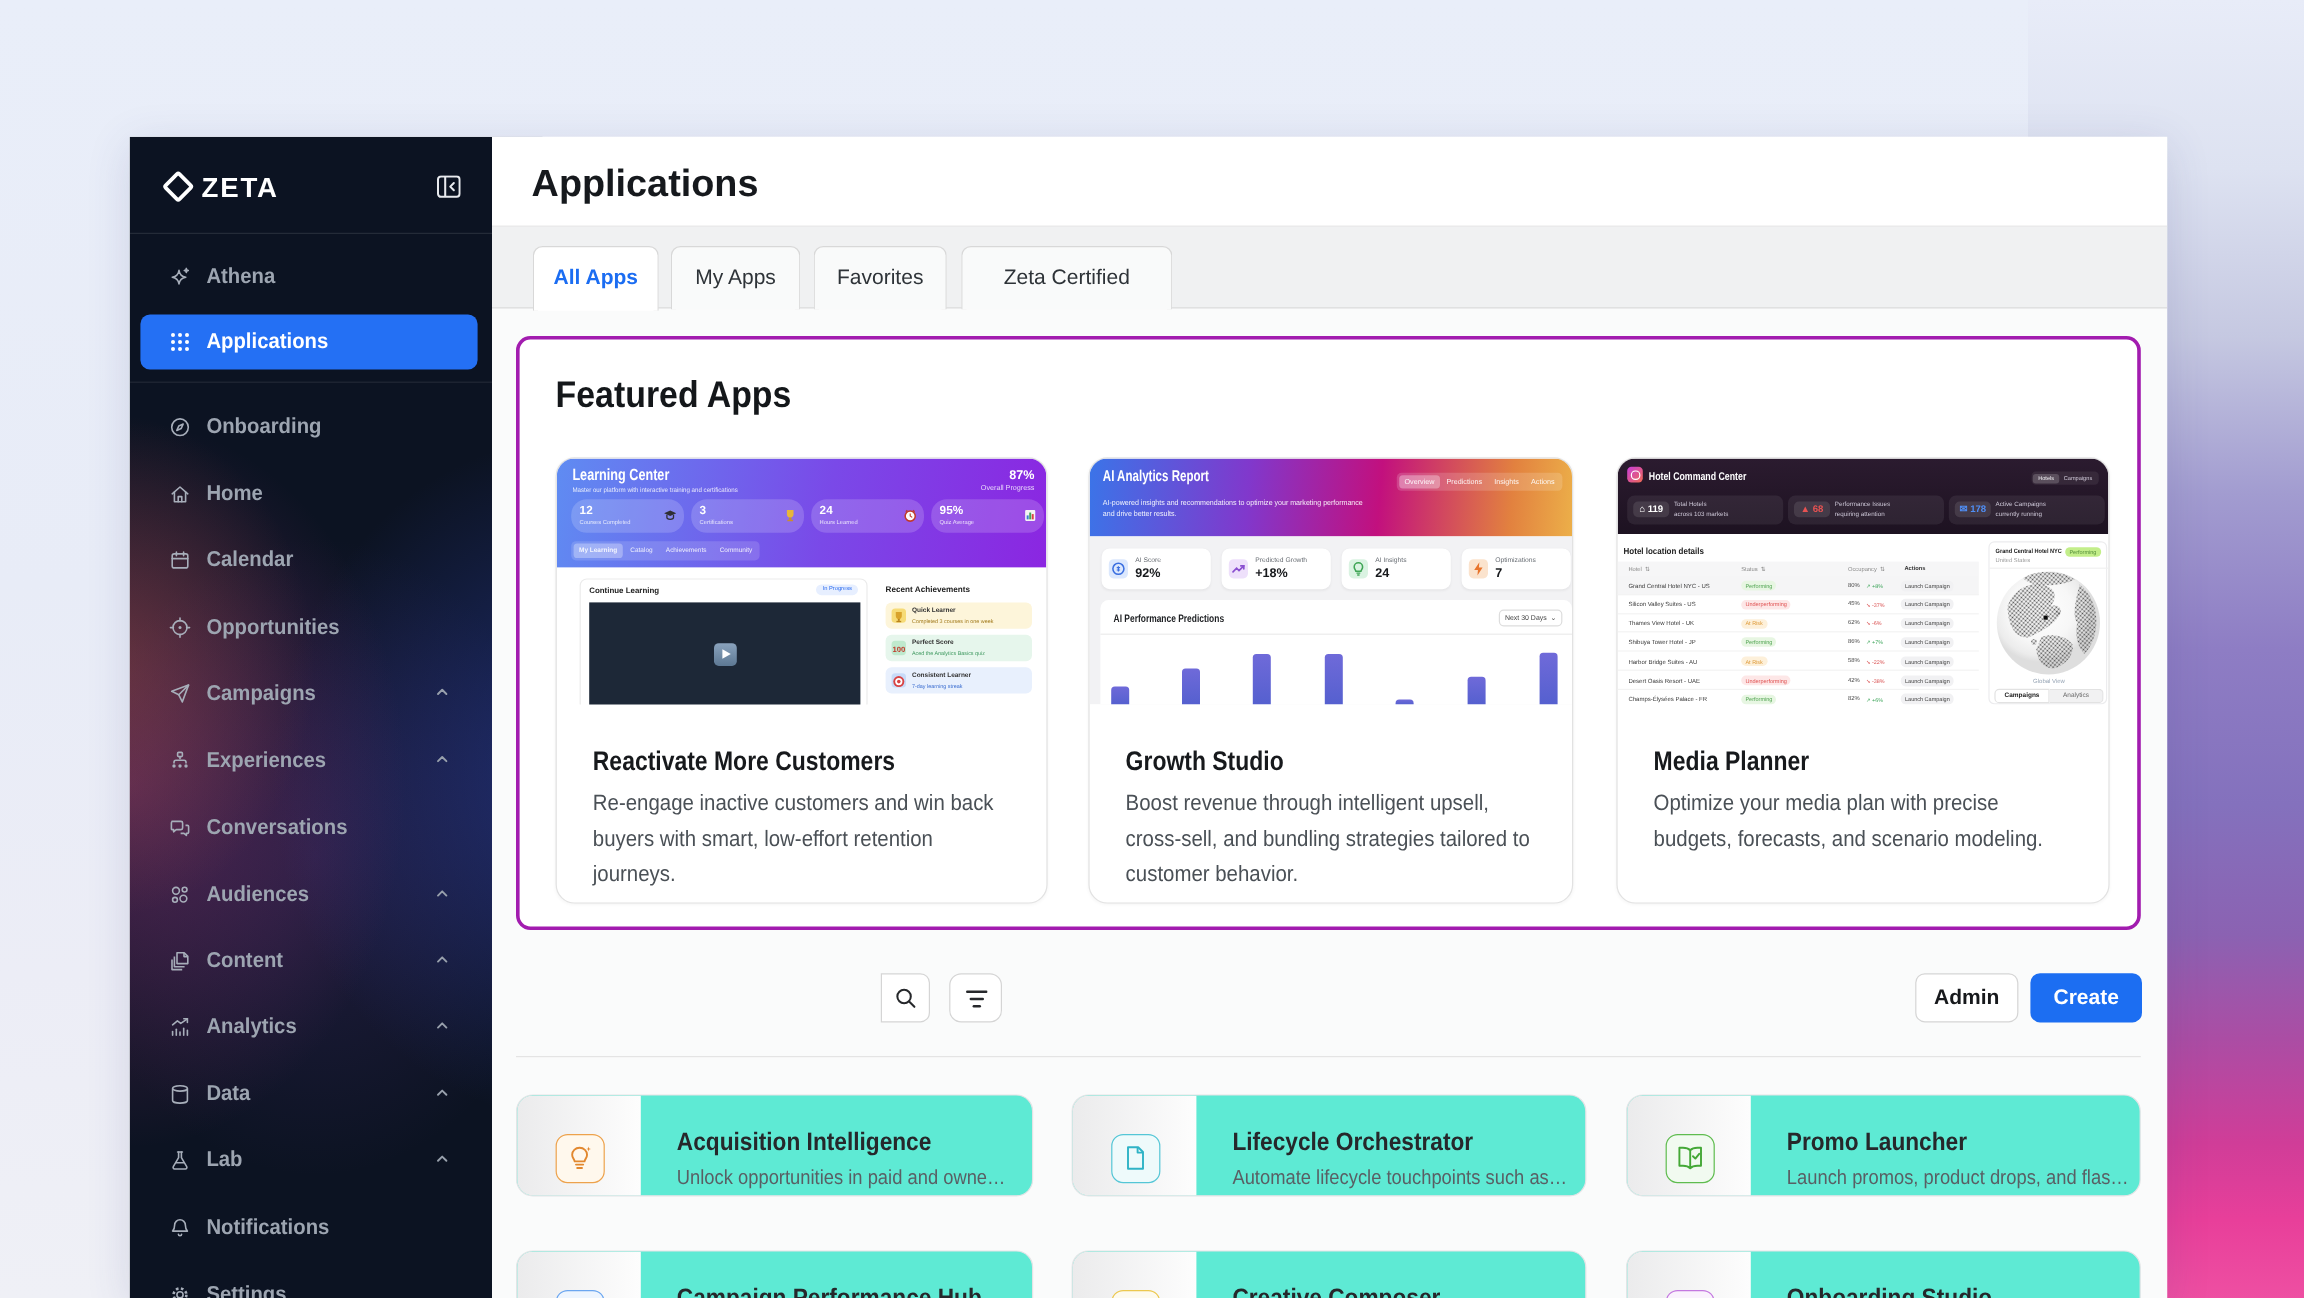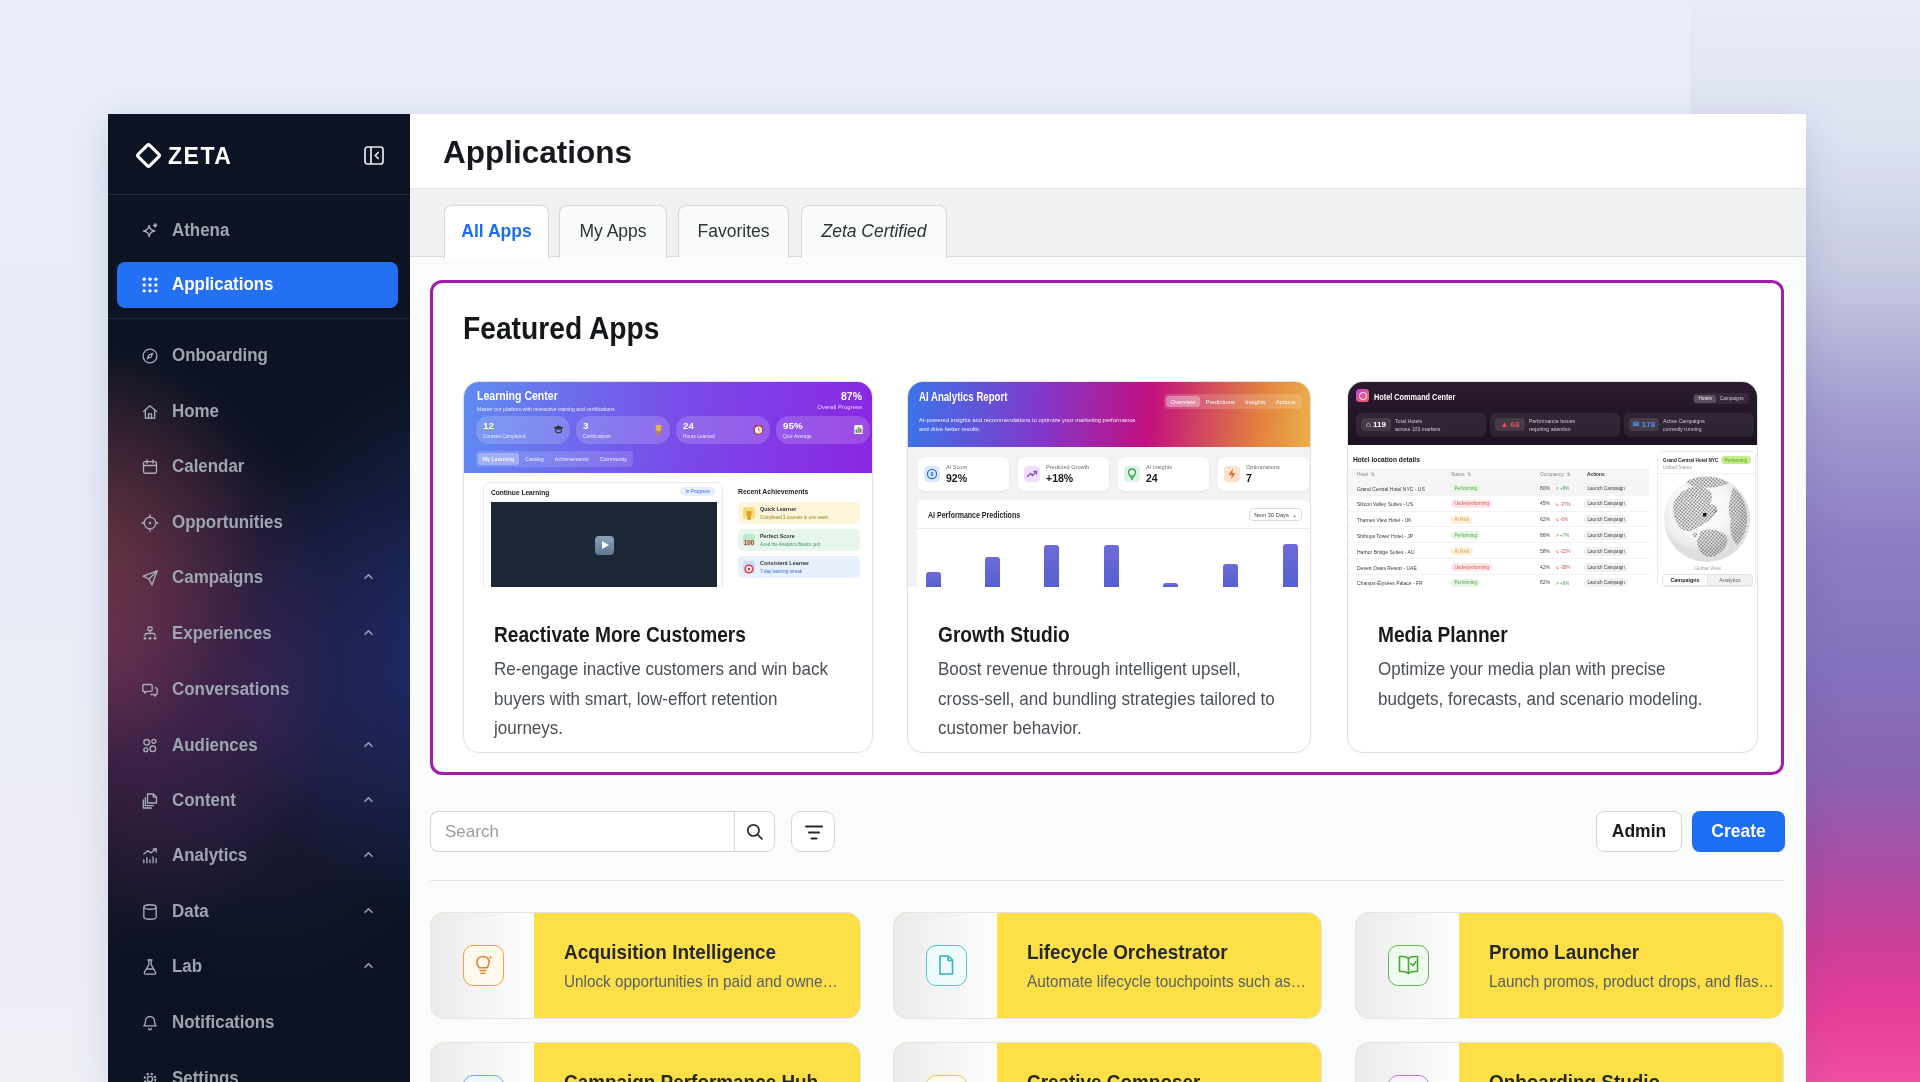--- a/index.html
+++ b/index.html
@@ -132,21 +132,21 @@
 
 
 .srch { position:absolute; left:20px; top:554px; width:304px; height:41px; border:1px solid #d5d5d5; border-right:none; border-radius:8px 0 0 8px; background:#fff; font-size:17px; color:#9b9b9b; line-height:39px; padding-left:14px; }
 .srchbtn { position:absolute; left:324px; top:554px; width:41px; height:41px; border:1px solid #d5d5d5; border-radius:0 8px 8px 0; background:#fff; }
 .filtbtn { position:absolute; left:381px; top:554px; width:44px; height:41px; border:1px solid #d5d5d5; border-radius:10px; background:#fff; }
 .adminbtn { position:absolute; left:1186px; top:554px; width:86px; height:41px; border:1px solid #d5d5d5; border-radius:8px; background:#fff; font-size:17.5px; font-weight:700; color:#17191c; text-align:center; line-height:39px; }
 .createbtn { position:absolute; left:1282px; top:554px; width:93px; height:41px; border-radius:8px; background:#1c6ef2; font-size:17.5px; font-weight:700; color:#fff; text-align:center; line-height:41px; }
 .gdiv { position:absolute; left:20px; top:623px; width:1354px; height:1px; background:#e4e4e4; }
 
 
-.acard { position:absolute; height:107px; background:#fde047; border:1px solid #e3e4e6; border-radius:14px; overflow:hidden; }
+.acard { position:absolute; height:85px; background:#5eead4; border:1px solid #e3e4e6; border-radius:14px; overflow:hidden; }
 .acard .fade { position:absolute; left:0; top:0; width:103px; height:105px; background:linear-gradient(90deg,#ebebec,#fdfdfd); }
 .acard .aic { position:absolute; left:32px; top:32px; width:41px; height:41px; border-radius:10px; border:1.5px solid; }
 .acard .at { position:absolute; left:133px; top:27px; font-size:21px; font-weight:700; color:#26282b; transform:scaleX(0.9); transform-origin:left; white-space:nowrap; }
 .acard .ad { position:absolute; left:133px; top:59px; font-size:17px; color:#595f64; white-space:nowrap; transform:scaleX(0.9); transform-origin:left; }
 </style>
 </head>
 <body>
 <div class="canvas"></div>
 <div class="rightglow"></div>
 <div class="window">
@@ -326,21 +326,21 @@
     </div>
   </aside>
   <div class="main">
     <div class="hdr">
         <h1>Applications</h1>
       </div>
     <div class="tabstrip">
       <div class="tab active" style="left:34px; width:105px;">All Apps</div>
       <div class="tab" style="left:149px; width:108px;">My Apps</div>
       <div class="tab" style="left:268px; width:111px;">Favorites</div>
-      <div class="tab" style="left:391px; width:146px;font-style:italic;">Zeta Certified</div>
+      <div class="tab" style="left:391px; width:176px;">Zeta Certified</div>
     </div>
     <div class="content">
       <div class="fpanel">
         <h2>Featured Apps</h2>
         <div class="fcard" style="left:30px; width:410px;">
           <div class="shot">
             <div class="m1hdr">
               <div class="m1t">Learning Center</div>
               <div class="m1s">Master our platform with interactive training and certifications</div>
               <div class="m1p">87%</div>
@@ -607,21 +607,20 @@
                     <div class="m3tg1">Campaigns</div>
                     <div class="m3tg2">Analytics</div>
                   </div>
               </div>
             </div>
           </div>
           <div class="ftitle">Media Planner</div>
           <div class="fdesc">Optimize your media plan with precise<br>budgets, forecasts, and scenario modeling.</div>
         </div>
       </div>
-      <div class="srch">Search</div>
       <div class="srchbtn">
           <svg style="position:absolute;left:10px;top:10px;" width="20" height="20" viewBox="0 0 20 20" fill="none" stroke="#26282b" stroke-width="1.7" stroke-linecap="round">
             <circle cx="8.4" cy="8.4" r="5.6"></circle>
             <line x1="12.6" y1="12.6" x2="17" y2="17"></line>
           </svg>
         </div>
       <div class="filtbtn">
           <svg style="position:absolute;left:13px;top:13px;" width="18" height="15" viewBox="0 0 18 15" stroke="#26282b" stroke-width="2" stroke-linecap="round">
             <line x1="1" y1="1.5" x2="17" y2="1.5"></line>
             <line x1="4" y1="7.5" x2="14" y2="7.5"></line>

